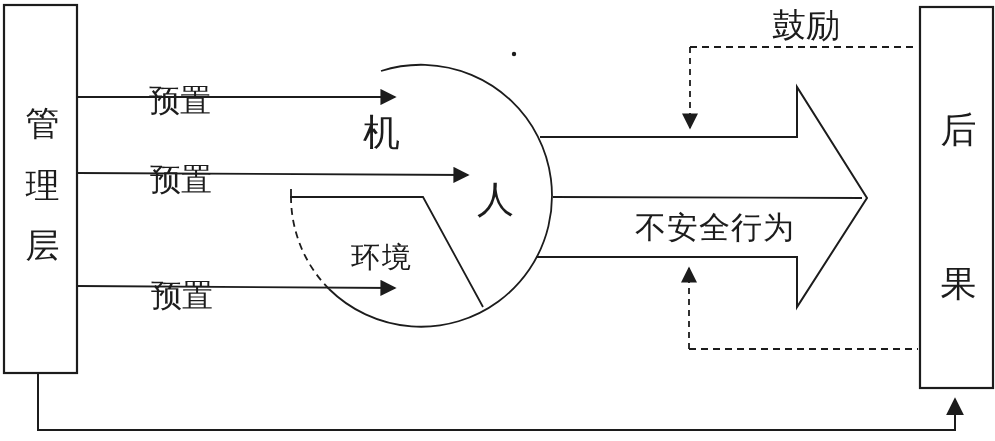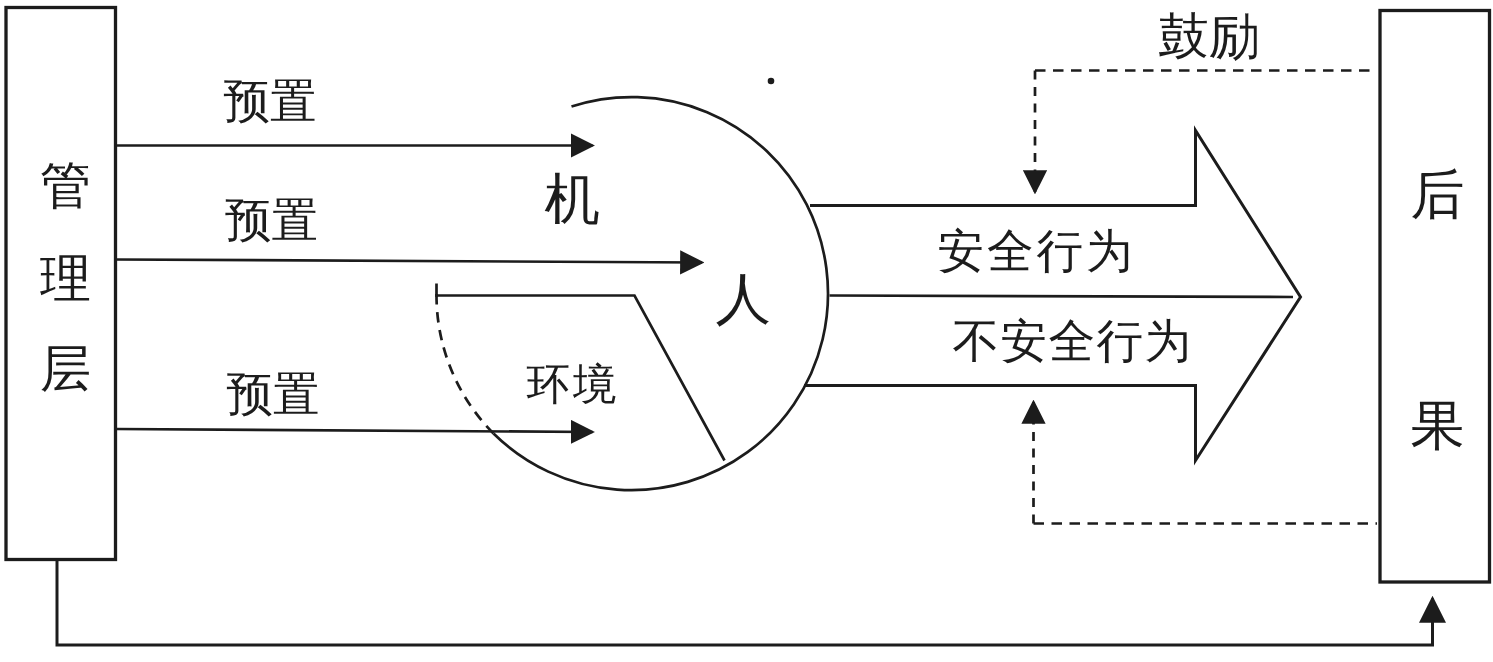--- a/index.html
+++ b/index.html
@@ -20,21 +20,21 @@
     white-space: nowrap;
     text-align: left;
   }
   .v-label {
     writing-mode: vertical-rl;
     text-orientation: upright;
     white-space: nowrap;
   }
   .mgmt { left: 23px; top: 80px;  font-size: 34px; letter-spacing: 62px; }
   .cons { left: 938px; top: 82px; font-size: 36px; letter-spacing: 157px; }
-  .preset { font-size: 31px; width: 64px; }
+  .preset { font-size: 31px; width: 64px; margin-top: 33px; }
   .p1 { left: 149px; top: 50px; }
   .p2 { left: 150px; top: 129px; }
   .p3 { left: 151px; top: 245px; }
   .machine { left: 363px; top: 112px; font-size: 37px; }
   .person  { left: 477px; top: 179px; font-size: 37px; }
   .env     { left: 351px; top: 241px; font-size: 29px; letter-spacing: 2px; }
   .safe    { left: 625px; top: 150px; font-size: 31px; width: 130px; letter-spacing: 2px; }
   .unsafe  { left: 605px; top: 210px; font-size: 31px; width: 168px; letter-spacing: 1px; margin-left: 30px; }
   .encourage { left: 772px; top: 6px;   font-size: 34px; width: 72px; }
   .suppress  { left: 770px; top: 360px; font-size: 34px; width: 72px; }
@@ -84,18 +84,17 @@
   <div class="label v-label cons">后果</div>
 
   <div class="label preset p1">预置</div>
   <div class="label preset p2">预置</div>
   <div class="label preset p3">预置</div>
 
   <div class="label machine">机</div>
   <div class="label person">人</div>
   <div class="label env">环境</div>
 
-  <div class="label safe">安全行为</div>
   <div class="label unsafe">不安全行为</div>
 
   <div class="label encourage">鼓励</div>
 
 </div>
 
 </body></html>

